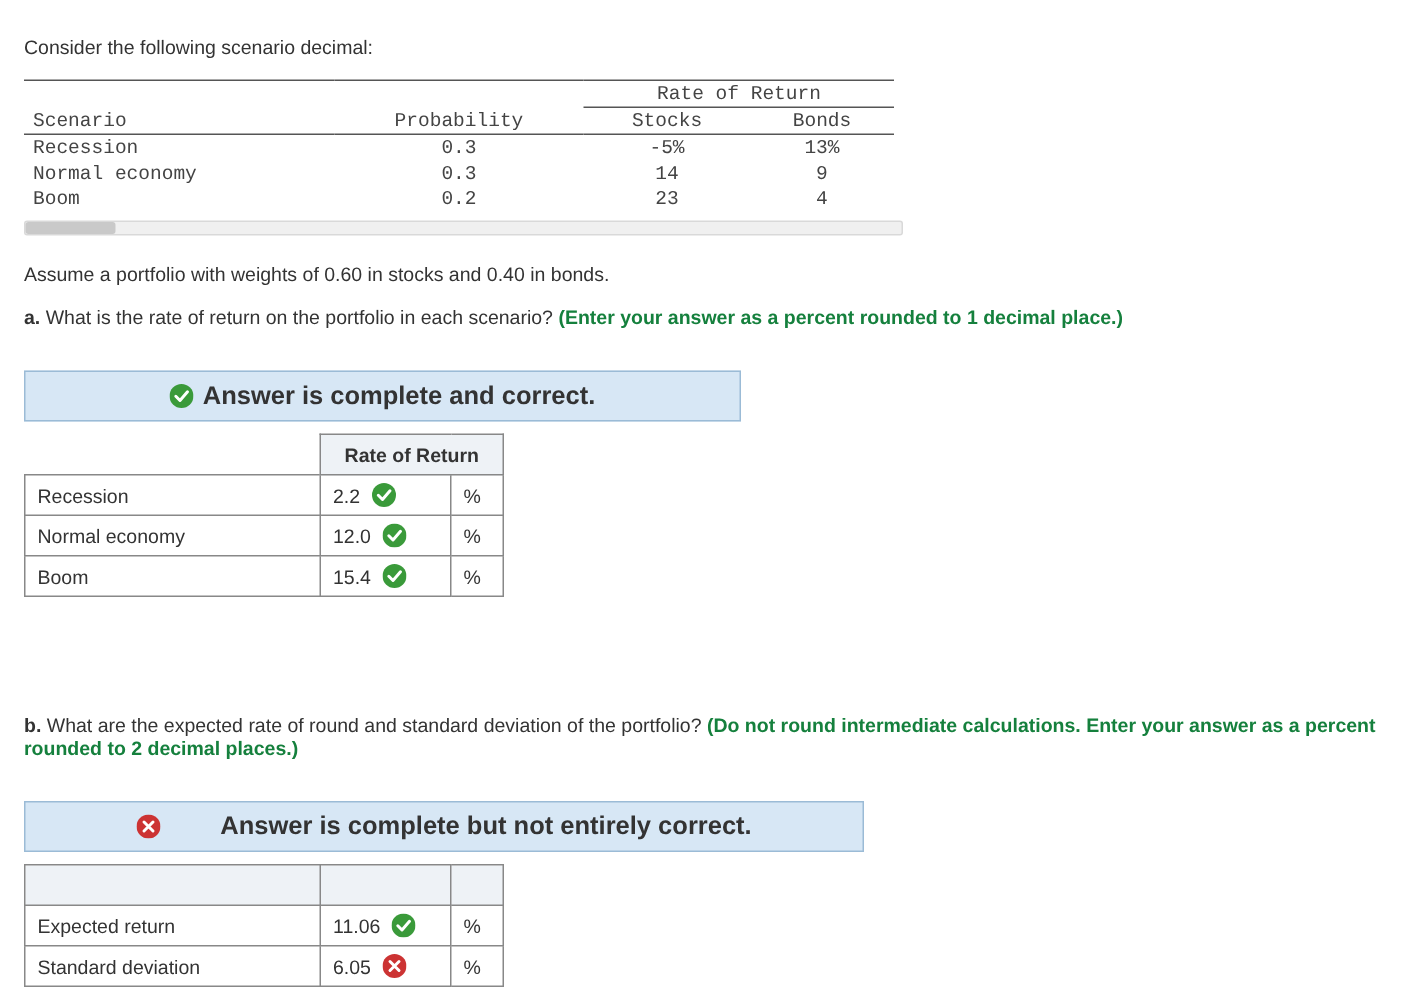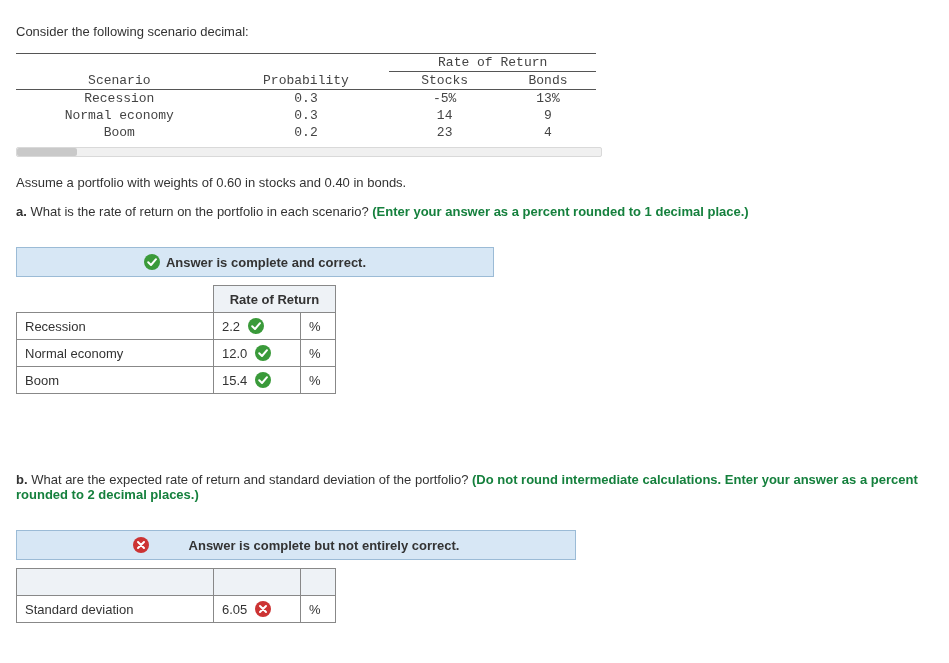--- a/index.html
+++ b/index.html
@@ -11,21 +11,21 @@
   }
   .q-text { margin: 8px 0 14px 0; }
   .mono-table {
     font-family: "Courier New", monospace;
     font-size: 13px;
     color: #444;
     border-collapse: collapse;
     width: 580px;
     margin-bottom: 6px;
   }
-  .mono-table td { padding: 1px 6px; white-space: pre; text-align: center; }
+  .mono-table td { padding: 1px 6px; white-space: pre; }
   .mono-table .hdr td { border-top: 1px solid #555; }
   .mono-table .sub td { border-bottom: 1px solid #555; }
   .mono-table .ralign { text-align: center; }
   .mono-table .calign { text-align: center; }
   .mono-scroll {
     width: 584px;
     height: 8px;
     background: #f0f0f0;
     border: 1px solid #d9d9d9;
     border-radius: 2px;
@@ -39,21 +39,21 @@
 
   .part-label { font-weight: bold; }
   .red-note { color: #15803d; font-weight: bold; }
 
   .banner {
     display: flex; align-items: center; justify-content: center;
     gap: 6px;
     border: 1px solid #9bbbd6;
     background: #d7e7f5;
     font-weight: bold;
-    font-size: 13px;
+    font-size: 17px;
     color: #333;
     padding: 6px 8px;
     box-sizing: border-box;
   }
   .banner.warn { border-color: #9bbbd6; gap: 40px; }
   .icon {
     width: 16px; height: 16px; flex: 0 0 16px;
     display: inline-flex; align-items: center; justify-content: center;
   }
 
@@ -195,40 +195,52 @@
       </td>
       <td class="col-pct">%</td>
     </tr>
   </tbody>
     </table>
 </div>
 
 <div style="height:30px;"></div>
 
 <p class="q-text">
-  <span class="part-label">b.</span><span> What are the expected rate of return and standard deviation of the portfolio? </span><span class="red-note">(Do not round intermediate calculations. Enter your answer as a percent rounded to 2 decimal places.)</span>
+  <span class="part-label">b.</span><span> What are the expected rate of round and standard deviation of the portfolio? </span><span class="red-note">(Do not round intermediate calculations. Enter your answer as a percent rounded to 2 decimal places.)</span>
 </p>
 
 <div class="answer-wrap" style="width:560px; margin-bottom:0;">
   <div class="banner warn">
     <span class="icon">
         <svg width="16" height="16">
           <use href="#ico-cross"></use>
         </svg>
       </span>
     <span>Answer is complete but not entirely correct.</span>
   </div>
   <table class="grid" style="margin-top:8px;">
     <tbody>
         <tr>
       <th class="col-label" style="background:#eef2f6;">&nbsp;</th>
       <th class="col-val" style="background:#eef2f6;">&nbsp;</th>
       <th class="col-pct" style="background:#eef2f6;">&nbsp;</th>
     </tr>
     <tr>
+      <td class="col-label">Expected return</td>
+      <td class="col-val check-cell">
+        <span>11.06</span>
+        <span class="icon">
+              <svg width="16" height="16">
+                <use href="#ico-check"></use>
+              </svg>
+            </span>
+      </td>
+      <td class="col-pct">%</td>
+    </tr>
+    <tr>
       <td class="col-label">Standard deviation</td>
       <td class="col-val check-cell">
         <span>6.05</span>
         <span class="icon">
               <svg width="16" height="16">
                 <use href="#ico-cross"></use>
               </svg>
             </span>
       </td>
       <td class="col-pct">%</td>

